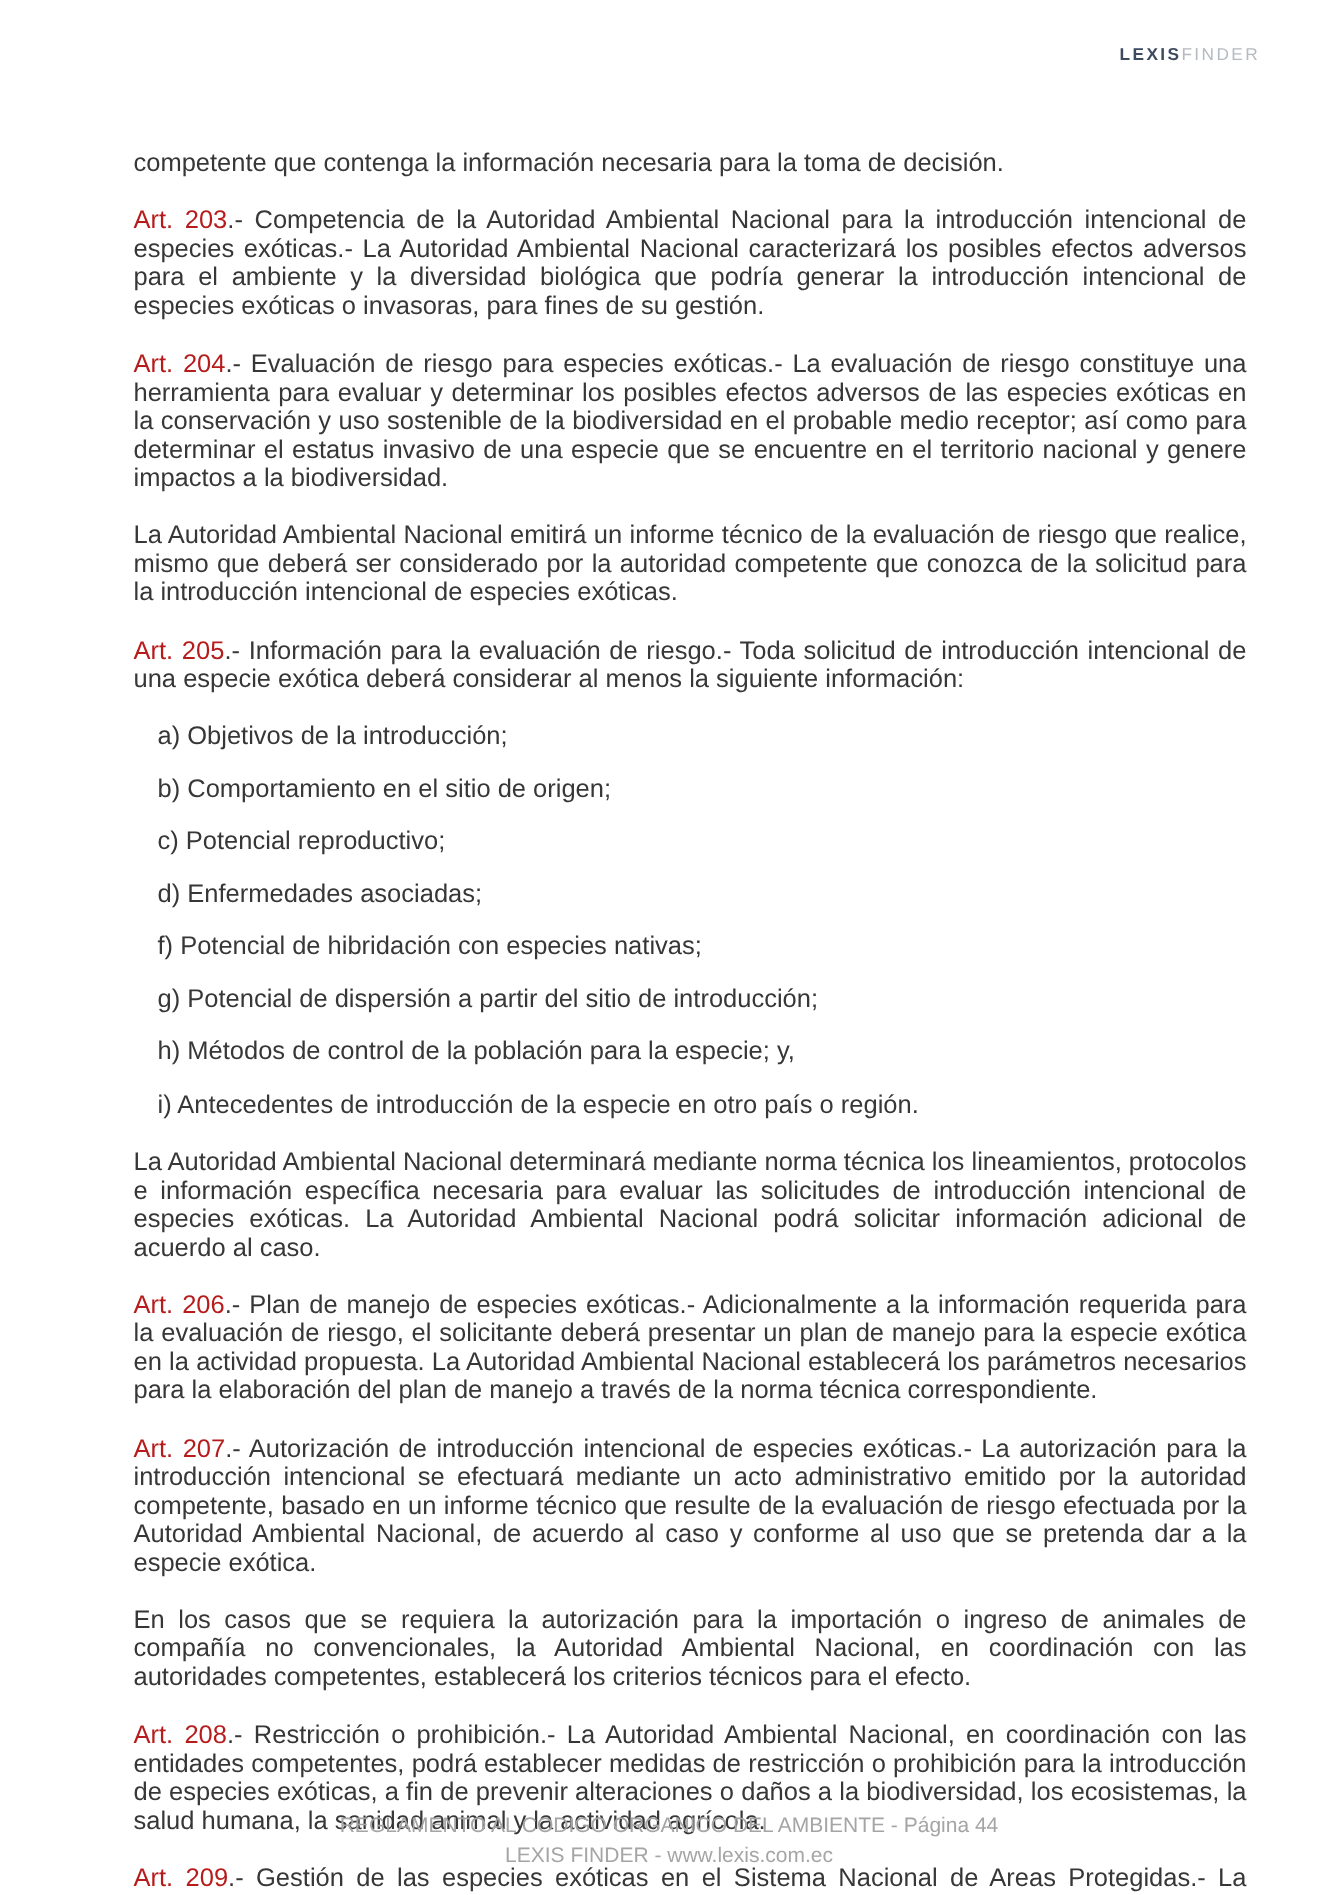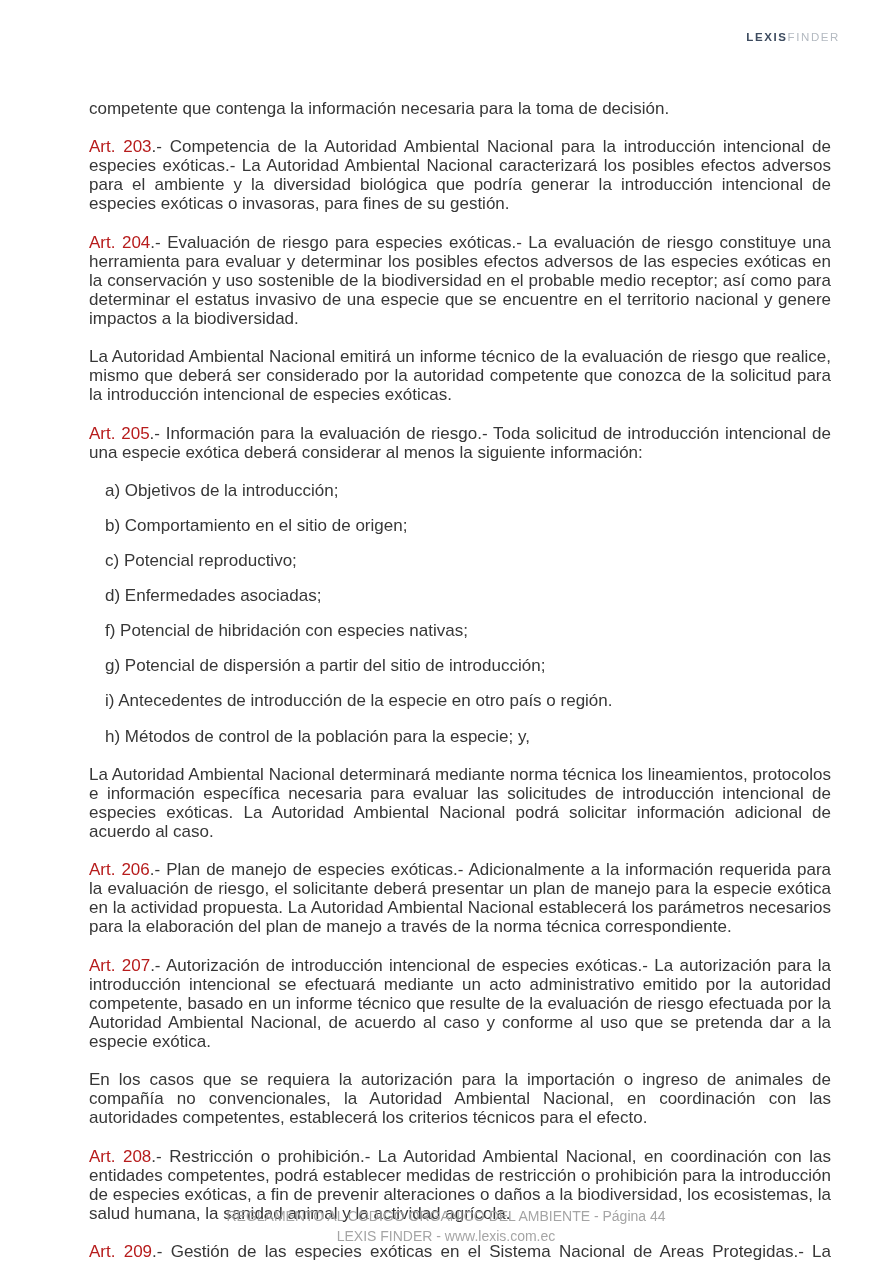--- a/index.html
+++ b/index.html
@@ -90,22 +90,22 @@
 
     <p><span class="art-label">Art. 205</span><span>.- Información para la evaluación de riesgo.- Toda solicitud de introducción intencional de una especie exótica deberá considerar al menos la siguiente información:</span></p>
 
     <div class="list">
       <div>a) Objetivos de la introducción;</div>
       <div>b) Comportamiento en el sitio de origen;</div>
       <div>c) Potencial reproductivo;</div>
       <div>d) Enfermedades asociadas;</div>
       <div>f) Potencial de hibridación con especies nativas;</div>
       <div>g) Potencial de dispersión a partir del sitio de introducción;</div>
+      <div>h) Métodos de control de la población para la especie; y,</div>
       <div>i) Antecedentes de introducción de la especie en otro país o región.</div>
-      <div>h) Métodos de control de la población para la especie; y,</div>
     </div>
 
     <p>La Autoridad Ambiental Nacional determinará mediante norma técnica los lineamientos, protocolos e información específica necesaria para evaluar las solicitudes de introducción intencional de especies exóticas. La Autoridad Ambiental Nacional podrá solicitar información adicional de acuerdo al caso.</p>
 
     <p><span class="art-label">Art. 206</span><span>.- Plan de manejo de especies exóticas.- Adicionalmente a la información requerida para la evaluación de riesgo, el solicitante deberá presentar un plan de manejo para la especie exótica en la actividad propuesta. La Autoridad Ambiental Nacional establecerá los parámetros necesarios para la elaboración del plan de manejo a través de la norma técnica correspondiente.</span></p>
 
     <p><span class="art-label">Art. 207</span><span>.- Autorización de introducción intencional de especies exóticas.- La autorización para la introducción intencional se efectuará mediante un acto administrativo emitido por la autoridad competente, basado en un informe técnico que resulte de la evaluación de riesgo efectuada por la Autoridad Ambiental Nacional, de acuerdo al caso y conforme al uso que se pretenda dar a la especie exótica.</span></p>
 
     <p>En los casos que se requiera la autorización para la importación o ingreso de animales de compañía no convencionales, la Autoridad Ambiental Nacional, en coordinación con las autoridades competentes, establecerá los criterios técnicos para el efecto.</p>
 

